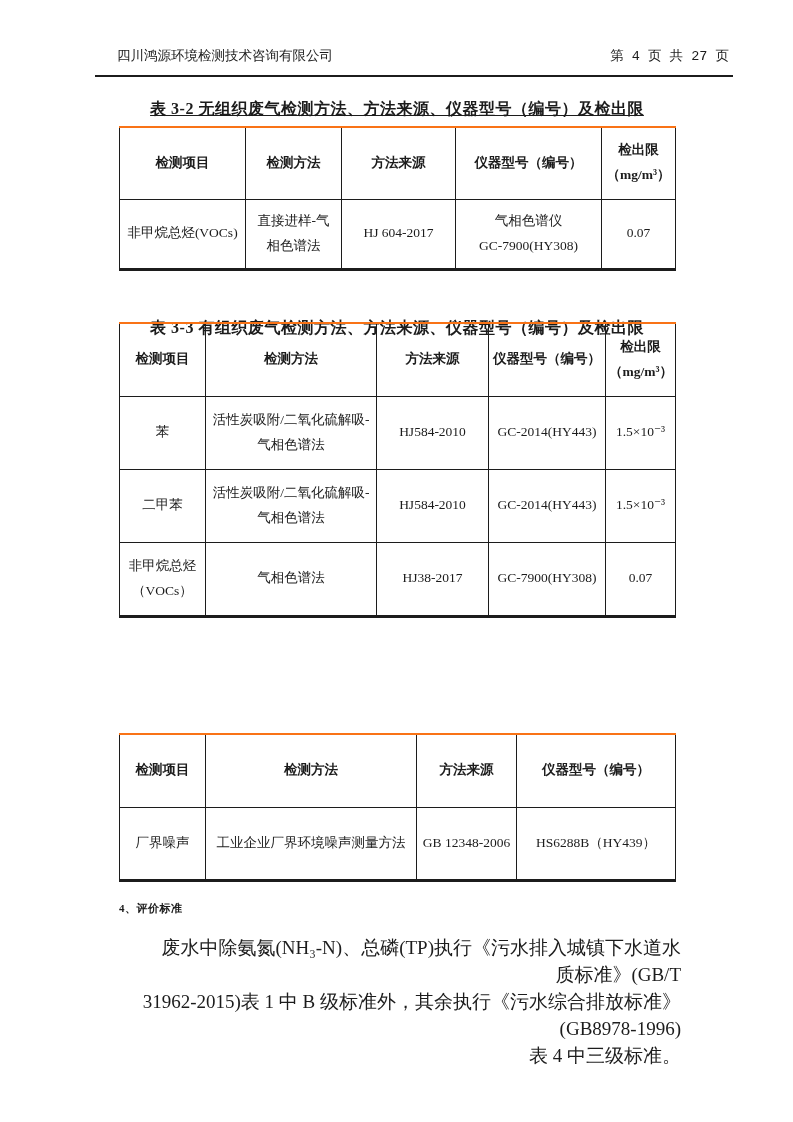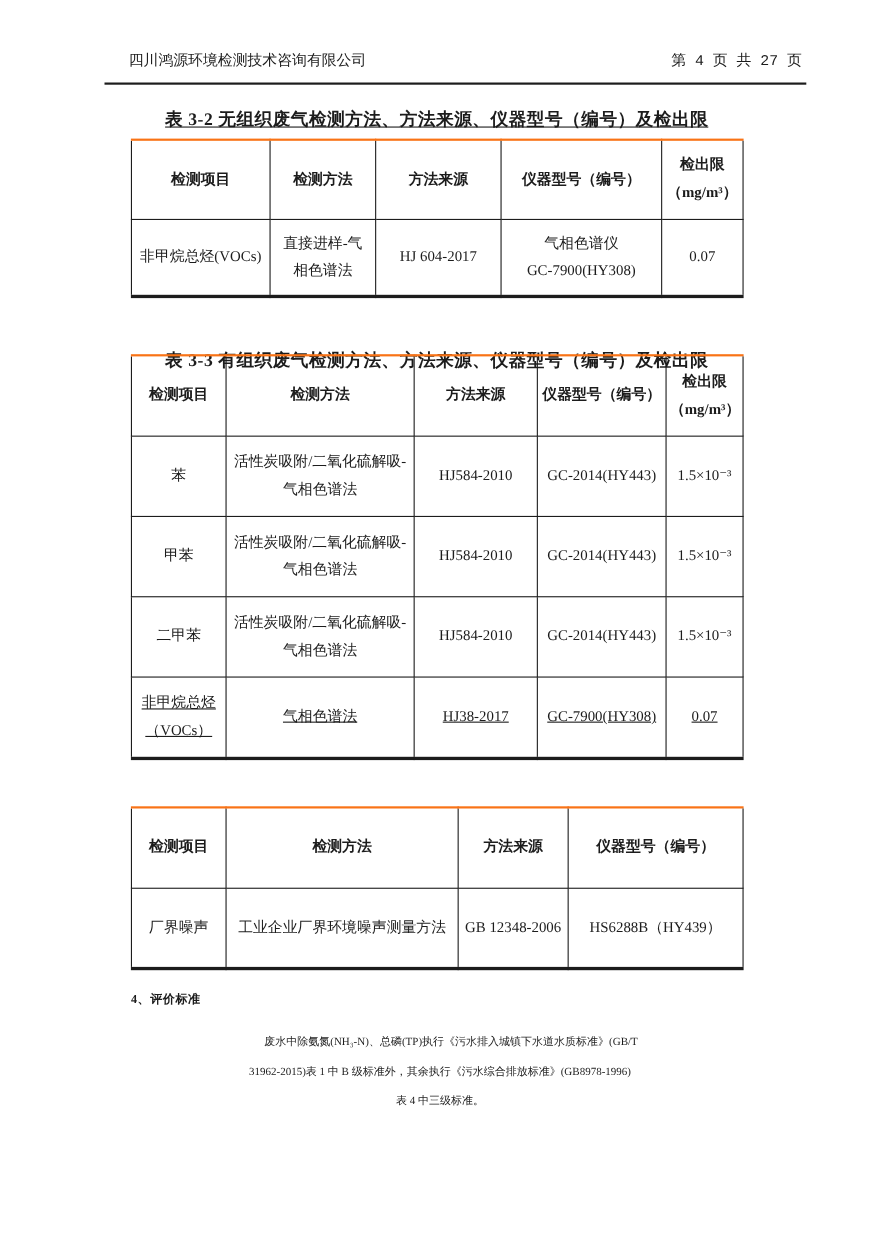--- a/index.html
+++ b/index.html
@@ -59,39 +59,39 @@
     white-space: pre-line;
     line-height: 1.85;
     padding: 2px 3px;
     font-weight: normal;
   }
   table.doc-table th { font-weight: bold; }
   .t32 .hrow { height: 72px; }
   .t32 .drow { height: 70px; font-family: Liberation Serif, serif; }
   .t33 .hrow { height: 73px; }
   .t33 .drow { height: 73px; }
-  .t33 .drow-last { height: 74px; text-decoration: underline; }
+  .t33 .drow-last { height: 74px; }
   .t34 .hrow { height: 73px; }
   .t34 .drow { height: 73px; }
   
   .sec4-heading {
     position: absolute;
     top: 901px; left: 119px;
     font-size: 11px;
     font-weight: bold;
     letter-spacing: 0.5px;
   }
   .sec4-para {
     position: absolute;
     top: 934px; left: 119px; width: 562px;
-    font-size: 10px;
+    font-size: 19px;
     line-height: 27px;
     text-indent: 2em;
     white-space: pre-line;
-    text-align: center;
+    text-align: right;
   }
 </style>
 </head>
 <body>
 
 <div class="page">
 
   <div class="doc-header">
     <span>四川鸿源环境检测技术咨询有限公司</span>
     <span>第 4 页 共 27 页</span>
@@ -149,28 +149,20 @@
     </tr>
     <tr class="drow">
       <td>苯</td>
       <td>活性炭吸附/二氧化硫解吸-
 气相色谱法</td>
       <td>HJ584-2010</td>
       <td>GC-2014(HY443)</td>
       <td>1.5×10⁻³</td>
     </tr>
     <tr class="drow">
-      <td>甲苯</td>
-      <td>活性炭吸附/二氧化硫解吸-
-气相色谱法</td>
-      <td>HJ584-2010</td>
-      <td>GC-2014(HY443)</td>
-      <td>1.5×10⁻³</td>
-    </tr>
-    <tr class="drow">
       <td>二甲苯</td>
       <td>活性炭吸附/二氧化硫解吸-
 气相色谱法</td>
       <td>HJ584-2010</td>
       <td>GC-2014(HY443)</td>
       <td>1.5×10⁻³</td>
     </tr>
     <tr class="drow-last">
       <td>非甲烷总烃
 （VOCs）</td>

